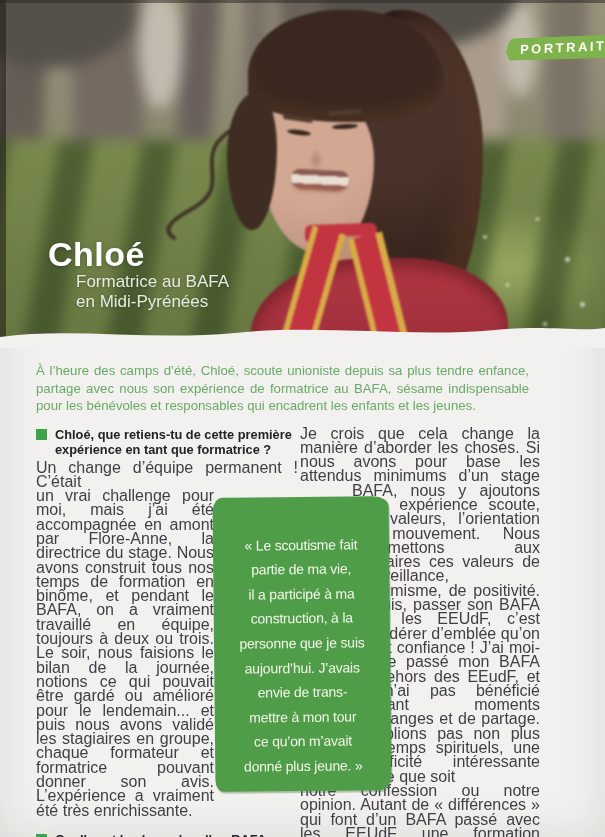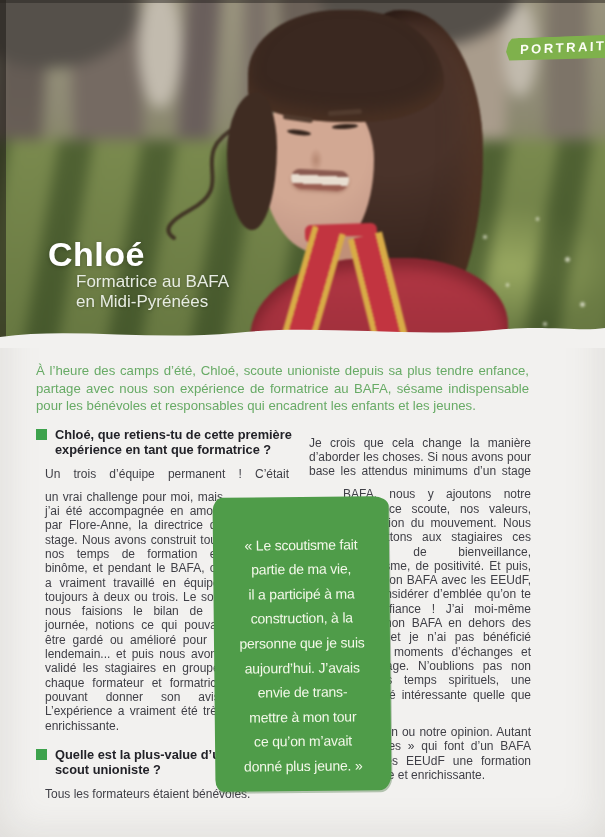--- a/index.html
+++ b/index.html
@@ -84,21 +84,21 @@
   
   .title-block{position:absolute;left:48px;top:236px;z-index:10;}
   .title-block h1{margin:0;font-size:34px;line-height:36px;font-weight:bold;color:#ffffff;letter-spacing:.5px;text-shadow:0 1px 4px rgba(0,0,0,.25);}
   .subtitle{white-space:pre-line;font-size:17px;line-height:20px;color:#e7ece2;text-shadow:0 1px 3px rgba(0,0,0,.25);margin-left:28px;}
   
   .content{position:absolute;left:0;top:348px;width:559px;}
   .intro{margin:14px 30px 12px 36px;font-size:13.2px;line-height:17.5px;color:#68ab66;text-align:justify;}
   .cols{display:flex;gap:2px;padding:0 19px 0 36px;margin-top:2px;}
   .col-left{flex:0 0 262px;}
   .col-right{flex:1;min-width:0;}
-  .body{margin:9px;font-size:12px;line-height:14.3px;color:#3f3f46;text-align:justify;}
+  .body{margin:0;font-size:16px;line-height:14.3px;color:#3f3f46;text-align:justify;}
   .force-just{text-align:justify;text-align-last:justify;}
   .narrow-l{width:178px;}
   .narrow-r{width:188px;margin-left:auto;}
   .q{position:relative;margin:0 0 3px;padding-left:19px;font-size:12.8px;line-height:15.5px;font-weight:bold;color:#222228;}
   .q2{margin-top:14px;}
   .bullet{position:absolute;left:0;top:2px;width:11px;height:11px;background:#3da24c;}
   
   .quote-box{position:absolute;left:214px;top:497px;width:176px;box-sizing:border-box;
     padding:11px 6px 12px;background:#4f9c49;color:#f3f8e9;text-align:center;
     font-size:14px;line-height:24.6px;letter-spacing:-.2px;
@@ -170,21 +170,21 @@
 
   <div class="content">
     <p class="intro">À l’heure des camps d’été, Chloé, scoute unioniste depuis sa plus tendre enfance, partage avec nous son expérience de formatrice au BAFA, sésame indispensable pour les bénévoles et responsables qui encadrent les enfants et les jeunes.</p>
 
     <div class="cols">
       <div class="col-left">
         <h2 class="q">
           <span class="bullet"></span>
           <span>Chloé, que retiens-tu de cette première expérience en tant que formatrice ?</span>
         </h2>
-        <p class="body force-just">Un trois d’équipe permanent ! C’était</p>
+        <p class="body force-just">Un change d’équipe permanent ! C’était</p>
         <p class="body narrow-l">un vrai challenge pour moi, mais j’ai été accompagnée en amont par Flore-Anne, la directrice du stage. Nous avons construit tous nos temps de formation en binôme, et pendant le BAFA, on a vraiment travaillé en équipe, toujours à deux ou trois. Le soir, nous faisions le bilan de la journée, notions ce qui pouvait être gardé ou amélioré pour le lendemain... et puis nous avons validé les stagiaires en groupe, chaque formateur et formatrice pouvant donner son avis. L’expérience a vraiment été très enrichissante.</p>
         <h2 class="q q2">
           <span class="bullet"></span>
           <span>Quelle est la plus-value d’un BAFA scout unioniste ?</span>
         </h2>
         <p class="body">Tous les formateurs étaient bénévoles.</p>
       </div>
 
       <div class="col-right">
         <p class="body force-just">Je crois que cela change la manière d’aborder les choses. Si nous avons pour base les attendus minimums d’un stage</p>

